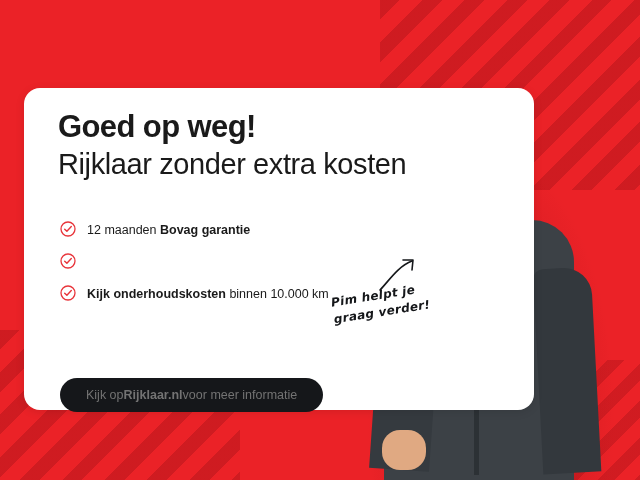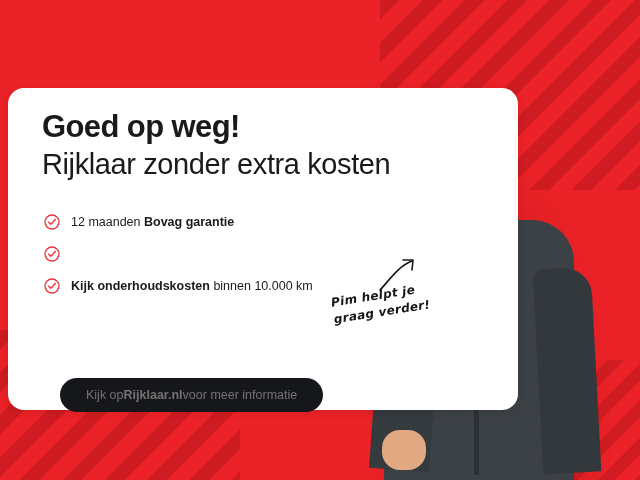--- a/index.html
+++ b/index.html
@@ -53,21 +53,21 @@
     height: 120px;
     background:
       repeating-linear-gradient(135deg,
         rgba(175,20,26,0.8) 0 12px,
         rgba(235,34,39,0) 12px 26px);
   }
 
   
   .card {
     position: absolute;
-    left: 8px;
+    left: 24px;
     top: 88px;
     width: 510px;
     height: 322px;
     background: #FFFFFF;
     border-radius: 16px;
     box-shadow: 0 2px 10px rgba(0,0,0,0.10);
   }
   .headline-wrap {
     position: absolute;
     left: 34px;
@@ -92,21 +92,21 @@
   }
 
   .features {
     position: absolute;
     left: 36px;
     top: 118px;
     width: 420px;
   }
   .feature {
     display: flex;
-    align-items: center;
+    align-items: flex-end;
     height: 31px;
     margin-bottom: 1px;
   }
   .check {
     flex: 0 0 auto;
     width: 16px;
     height: 16px;
     margin-right: 11px;
     position: relative;
   }

